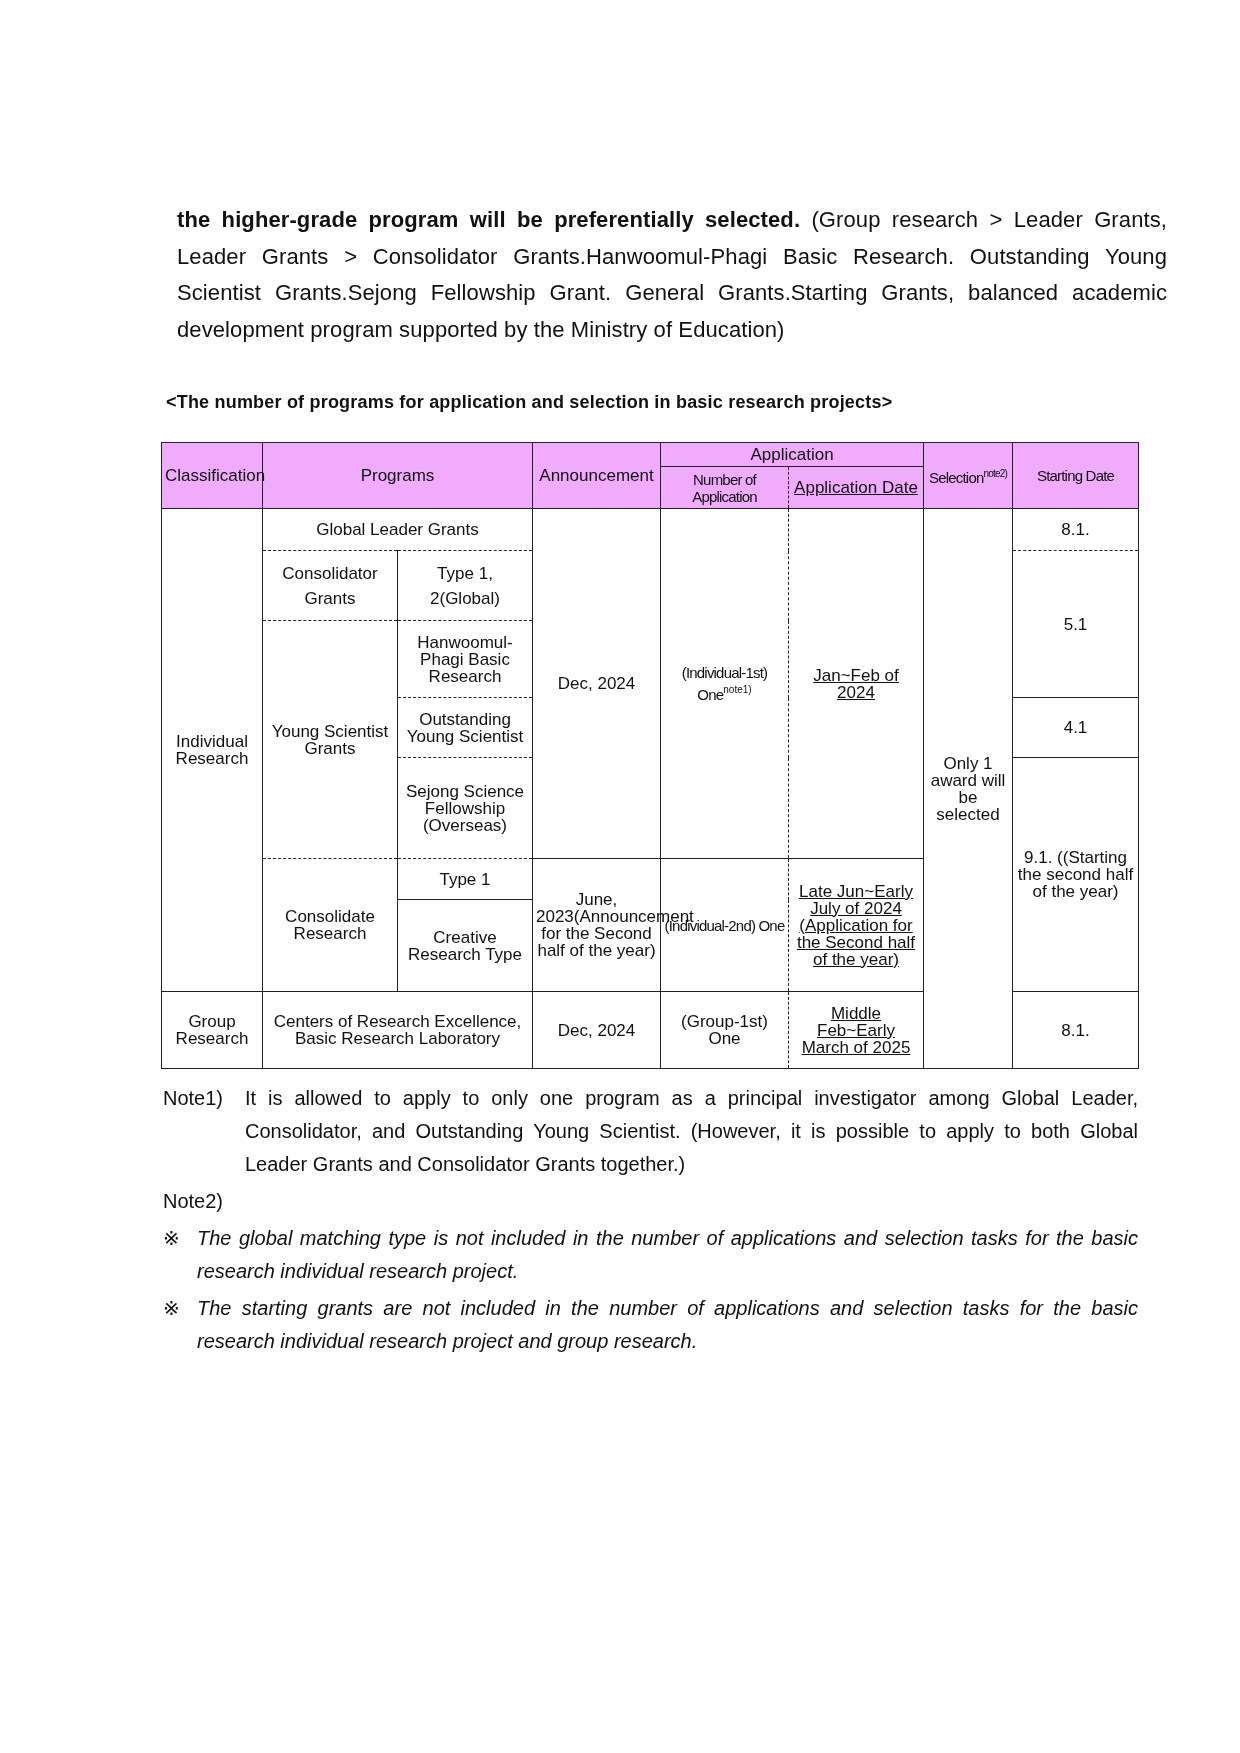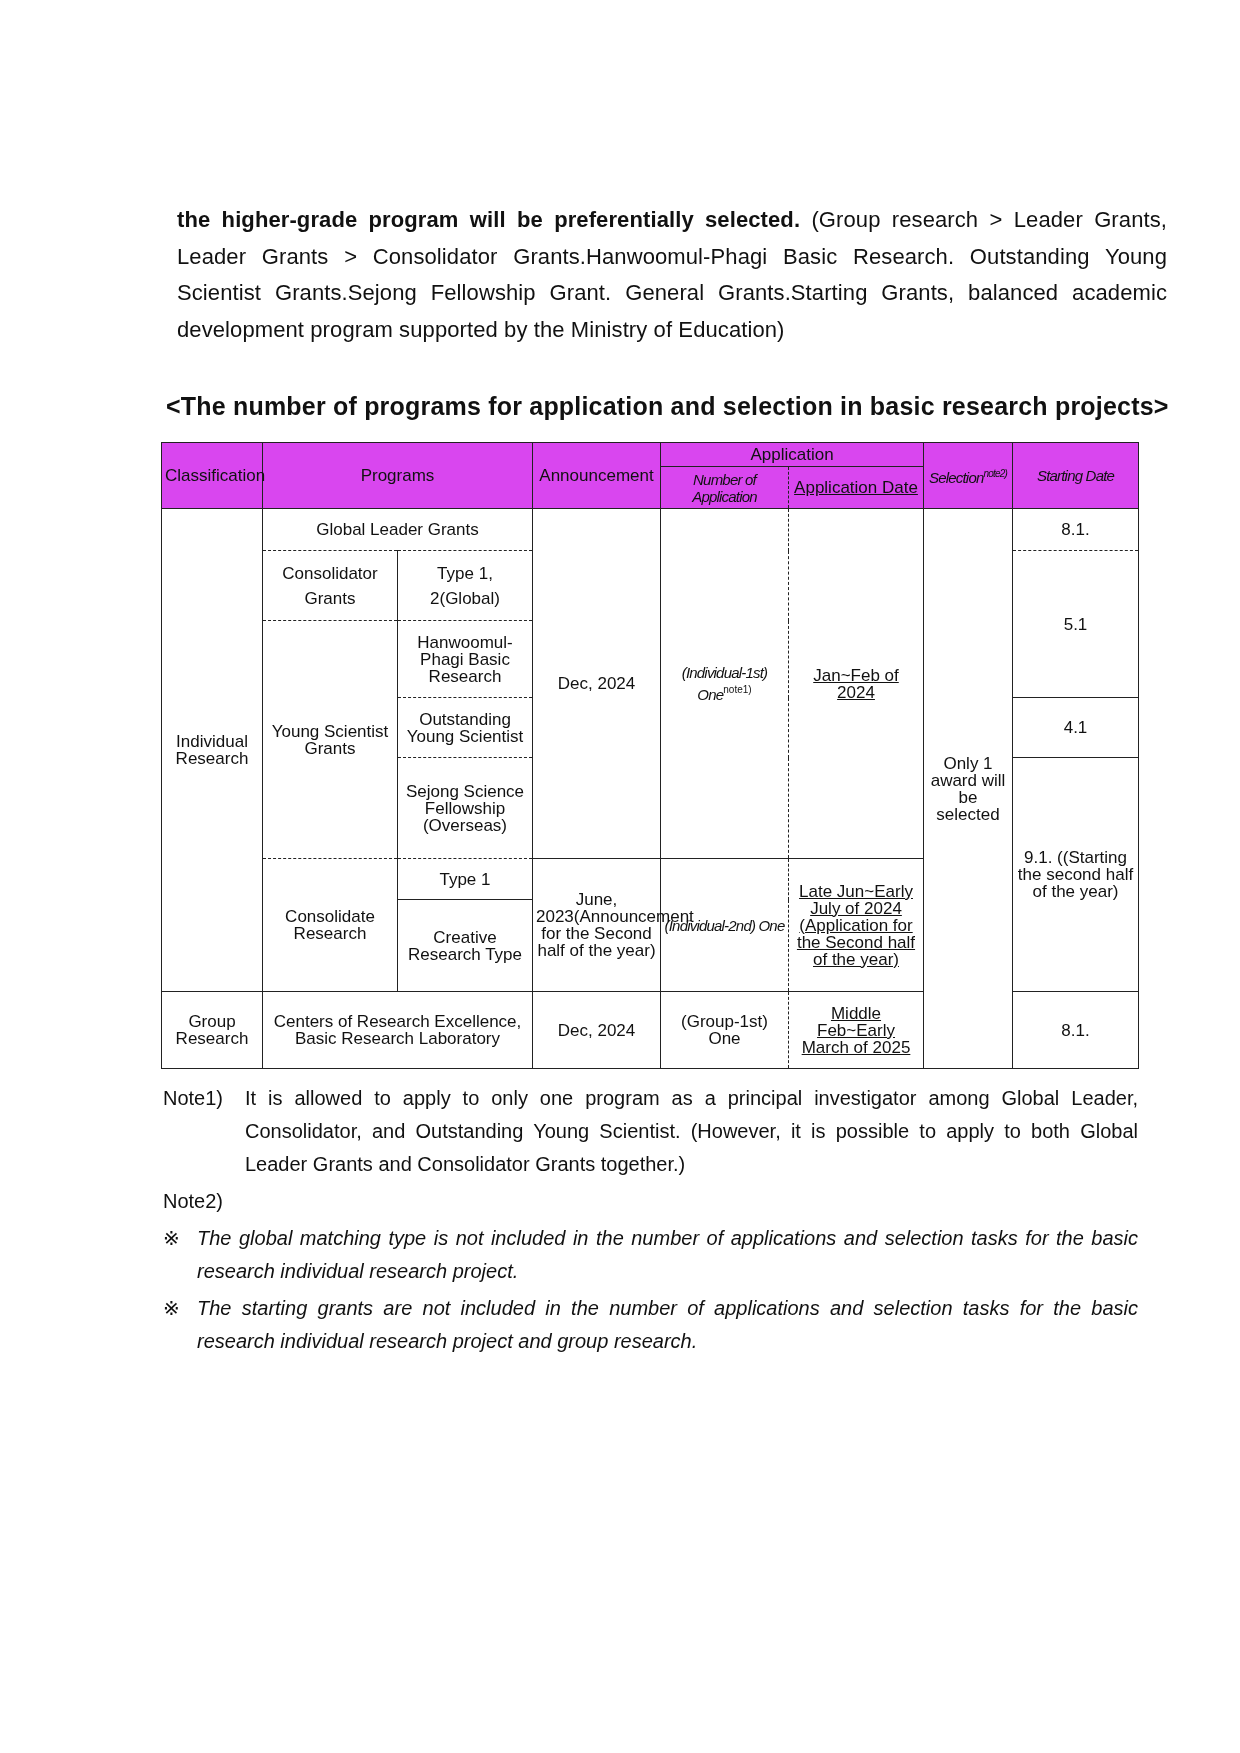--- a/index.html
+++ b/index.html
@@ -1,27 +1,27 @@
 <!DOCTYPE html>
 <html><head>
 <meta charset="utf-8">
 <style>
   html, body { margin:0; padding:0; background:#ffffff; }
   body { width:1240px; height:1753px; position:relative; font-family:"Liberation Sans", "DejaVu Sans", sans-serif; color:#111; overflow:hidden; }
   .para { position:absolute; left:161px; top:202px; width:990px; font-size:22px; line-height:36.5px; text-align:justify; letter-spacing:0.1px;margin-left:16px; }
   .para b { font-weight:bold; }
-  .caption { position:absolute; left:166px; top:392px; font-size:25px; font-weight:bold; letter-spacing:0.2px; }
+  .caption { position:absolute; left:166px; top:392px; font-size:18px; font-weight:bold; letter-spacing:0.2px; }
   table.grid { position:absolute; left:161px; top:442px; width:977px; border-collapse:collapse; table-layout:fixed; font-size:17px; line-height:17px; }
   table.grid td { border:1.5px solid #222; text-align:center; vertical-align:middle; padding:0 3px; }
-  table.grid td.hd { background:#d946ef; }
+  table.grid td.hd { background:#f0abfc; }
   .dash-b { border-bottom:1.5px dashed #222 !important; }
   .dash-t { border-top:1.5px dashed #222 !important; }
   .dash-r { border-right:1.5px dashed #222 !important; }
   .dash-l { border-left:1.5px dashed #222 !important;text-decoration:underline; }
-  .cond { font-size:15px; letter-spacing:-0.8px;font-style:italic; }
+  .cond { font-size:15px; letter-spacing:-0.8px; }
   sup { font-size:10px; }
   .wide { line-height:25px; }
   .notes { position:absolute; left:163px; top:1082px; width:975px; font-size:20px; line-height:33px; }
   .note { display:flex; text-align:justify; margin-bottom:4px; }
   .note .lab { flex:0 0 82px; }
   .note .txt { flex:1; }
   .mark { display:flex; margin-bottom:4px; text-align:justify; }
   .mark .sym { flex:0 0 34px; }
   .mark .txt { flex:1;font-style:italic; }
 </style>

